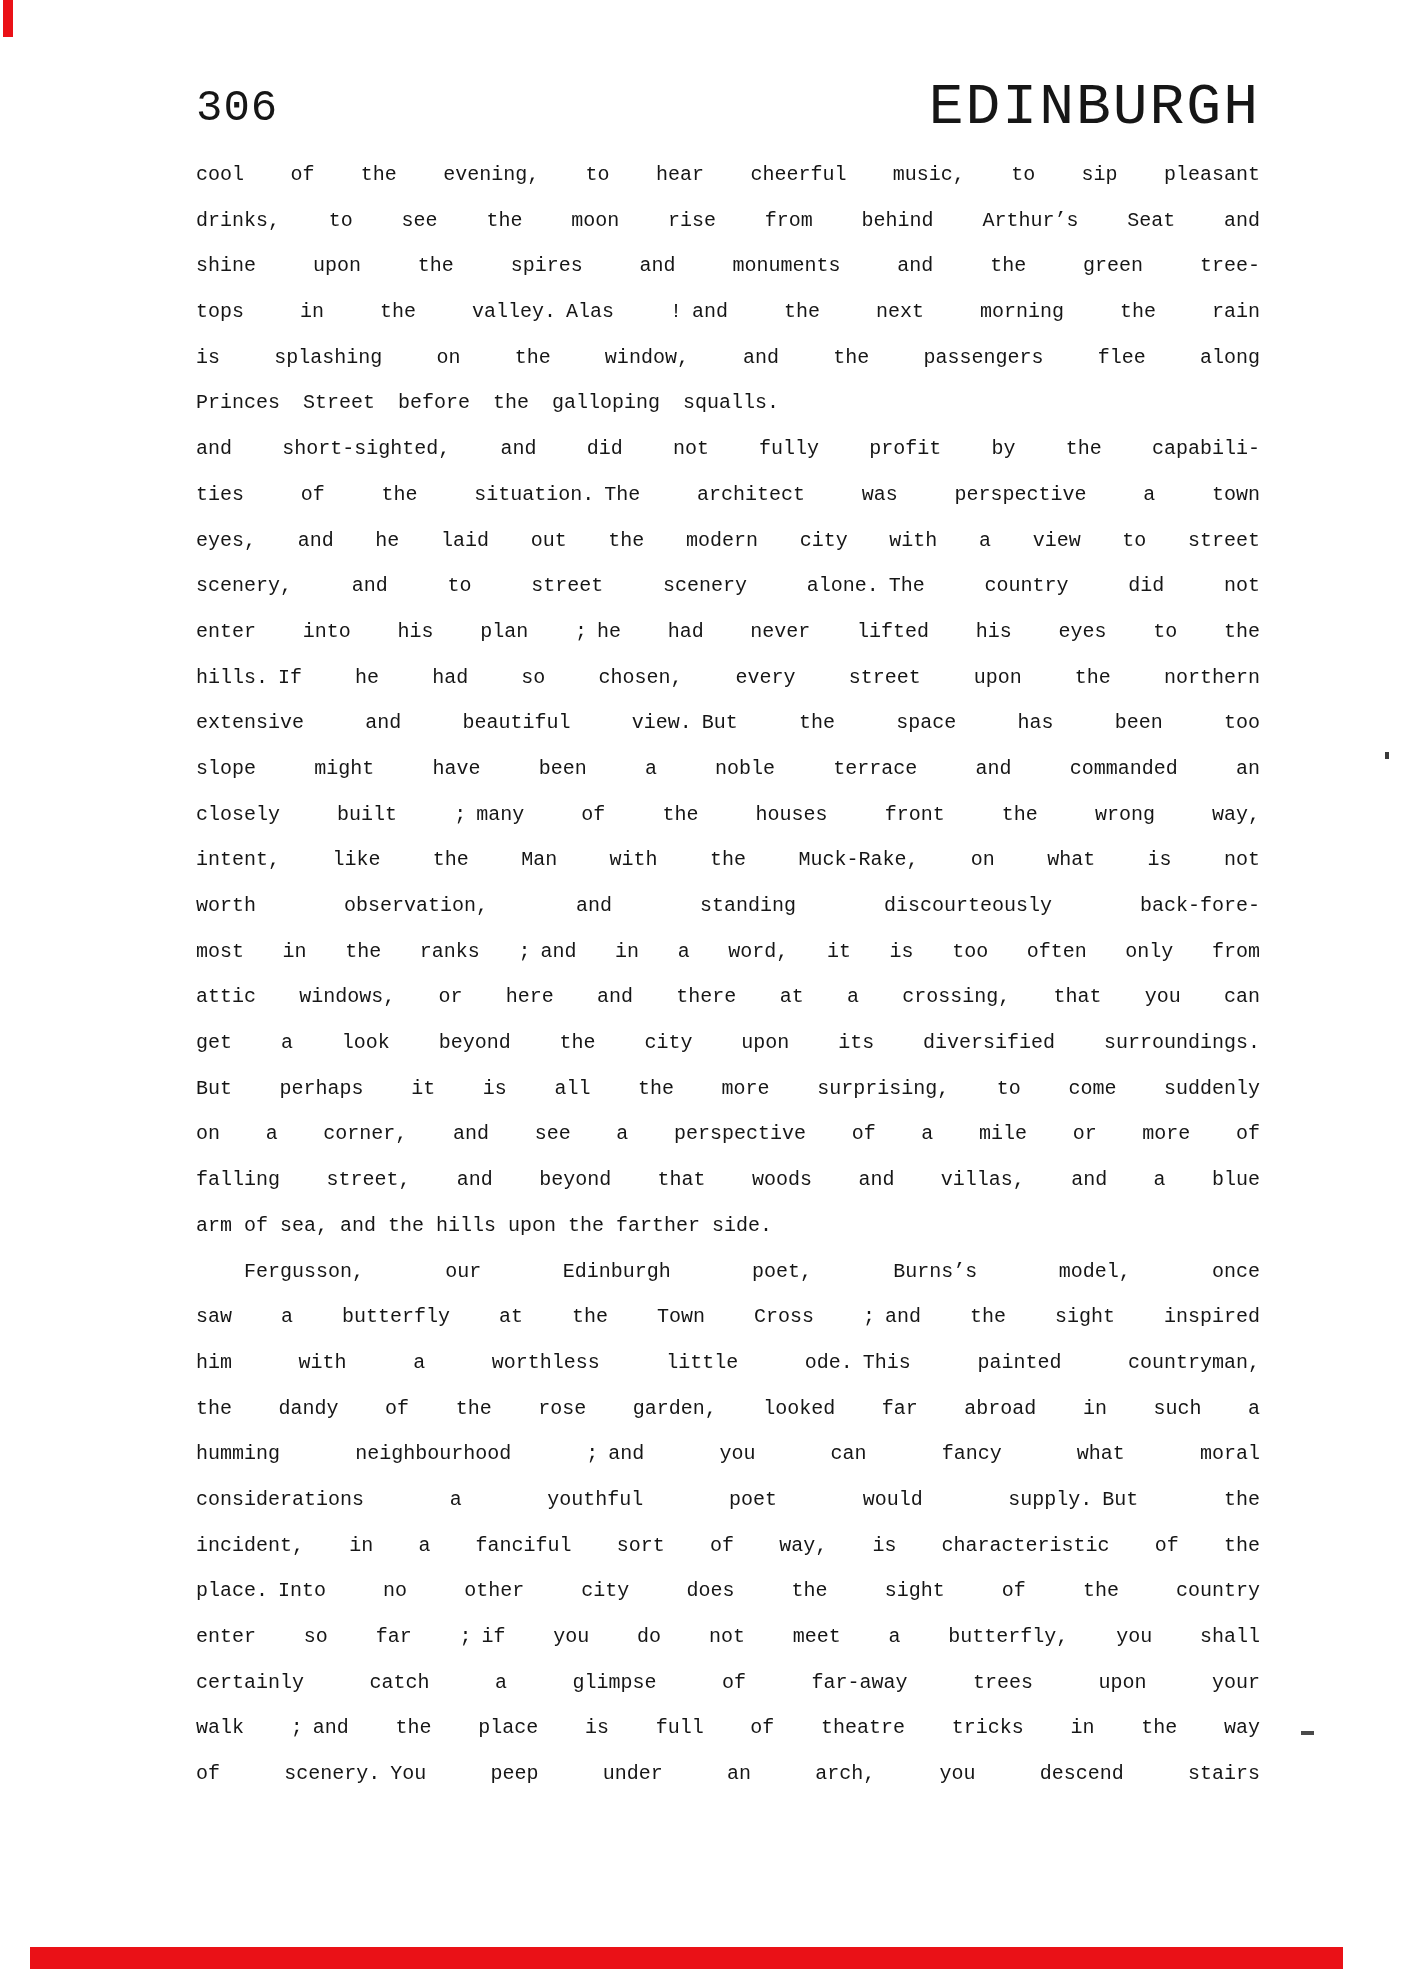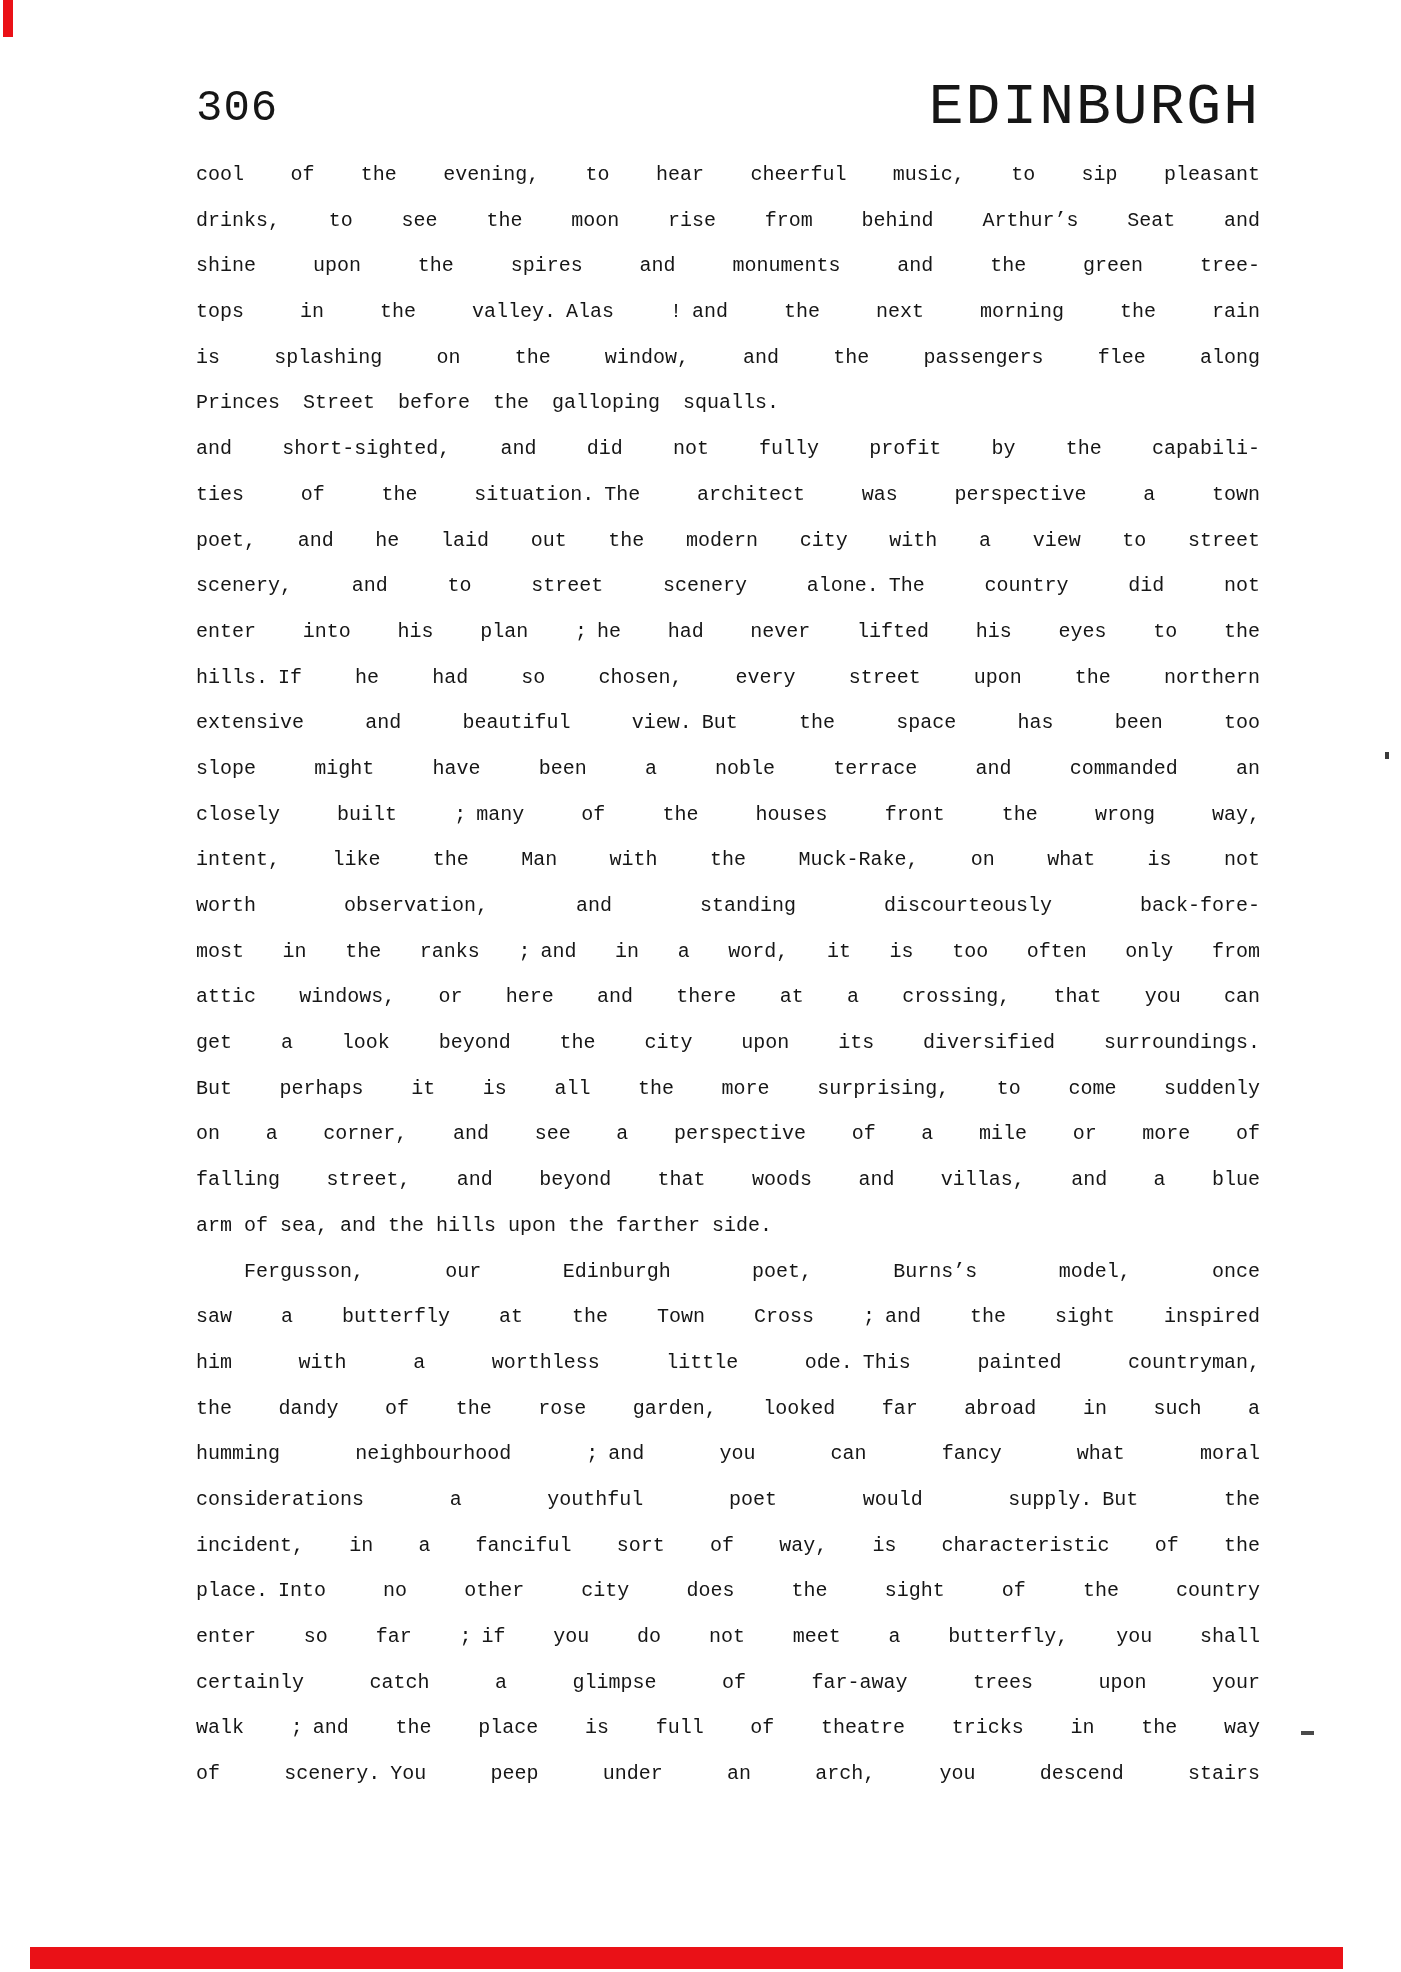--- a/index.html
+++ b/index.html
@@ -96,21 +96,21 @@
 
   <div class="body-text" id="body-text">
       <div class="line">cool of the evening, to hear cheerful music, to sip pleasant</div>
       <div class="line">drinks, to see the moon rise from behind Arthur’s Seat and</div>
       <div class="line">shine upon the spires and monuments and the green tree-</div>
       <div class="line">tops in the valley. Alas ! and the next morning the rain</div>
       <div class="line">is splashing on the window, and the passengers flee along</div>
       <div class="line end spread">Princes Street before the galloping squalls.</div>
       <div class="line">and short-sighted, and did not fully profit by the capabili-</div>
       <div class="line">ties of the situation. The architect was perspective a town</div>
-      <div class="line">poet, and he laid out the modern city with a view to street</div>
+      <div class="line">eyes, and he laid out the modern city with a view to street</div>
       <div class="line">scenery, and to street scenery alone. The country did not</div>
       <div class="line">enter into his plan ; he had never lifted his eyes to the</div>
       <div class="line">hills. If he had so chosen, every street upon the northern</div>
       <div class="line">extensive and beautiful view. But the space has been too</div>
       <div class="line">slope might have been a noble terrace and commanded an</div>
       <div class="line">closely built ; many of the houses front the wrong way,</div>
       <div class="line">intent, like the Man with the Muck-Rake, on what is not</div>
       <div class="line">worth observation, and standing discourteously back-fore-</div>
       <div class="line">most in the ranks ; and in a word, it is too often only from</div>
       <div class="line">attic windows, or here and there at a crossing, that you can</div>

